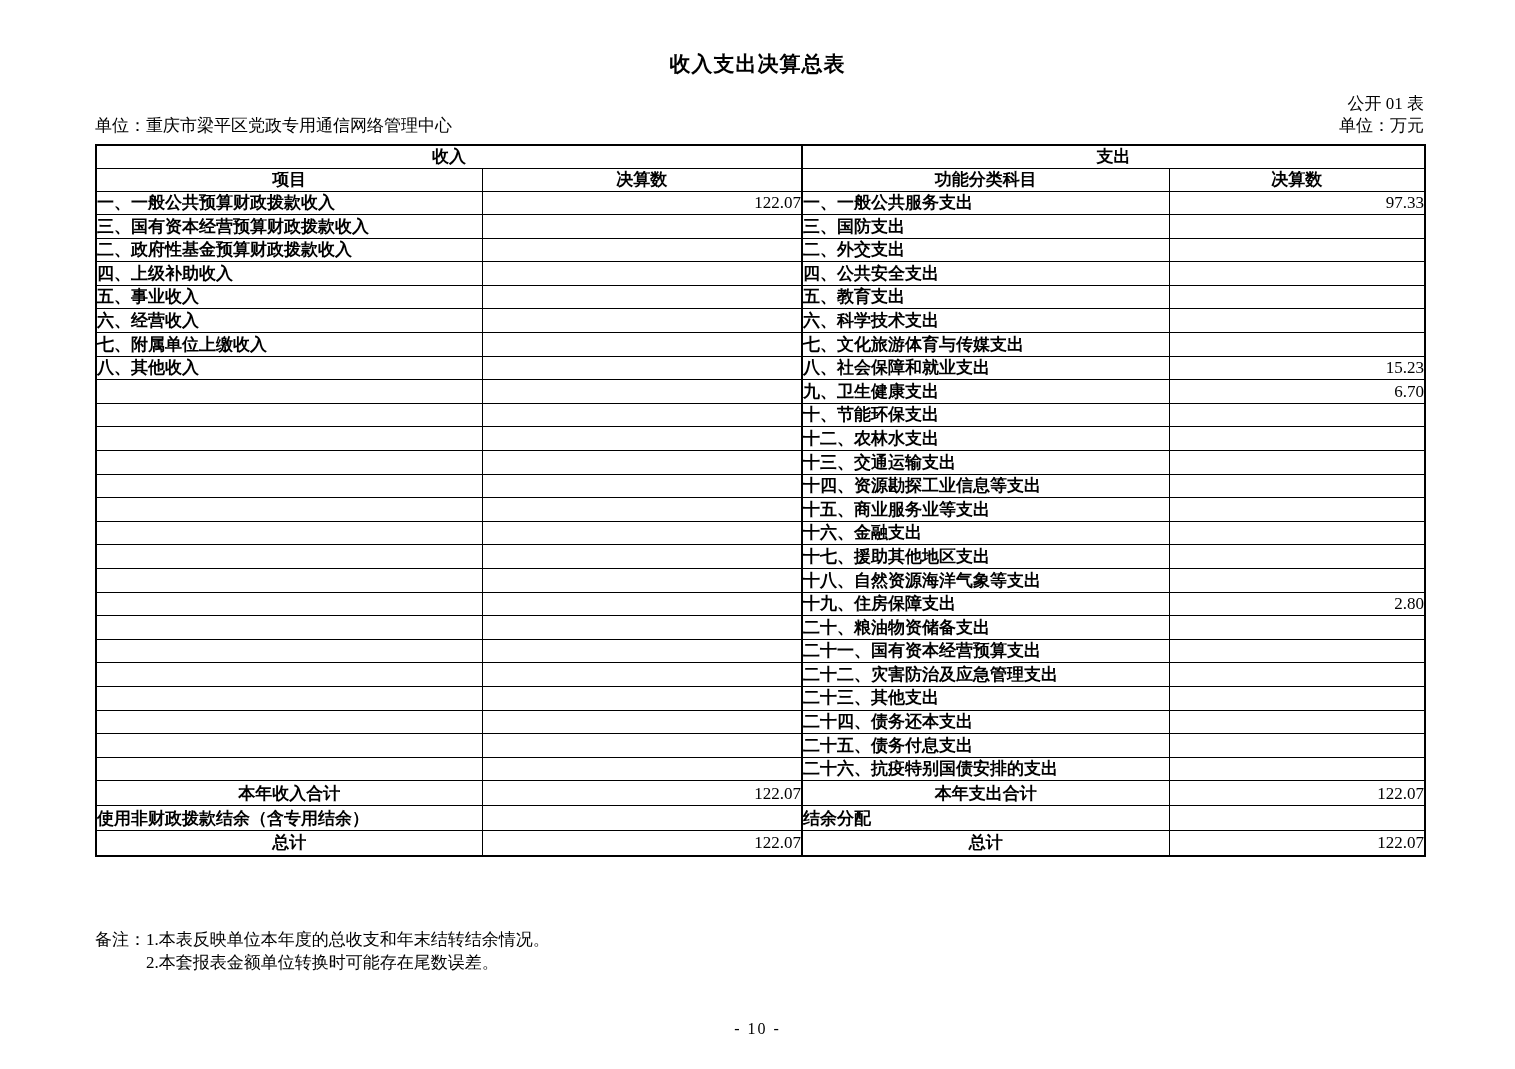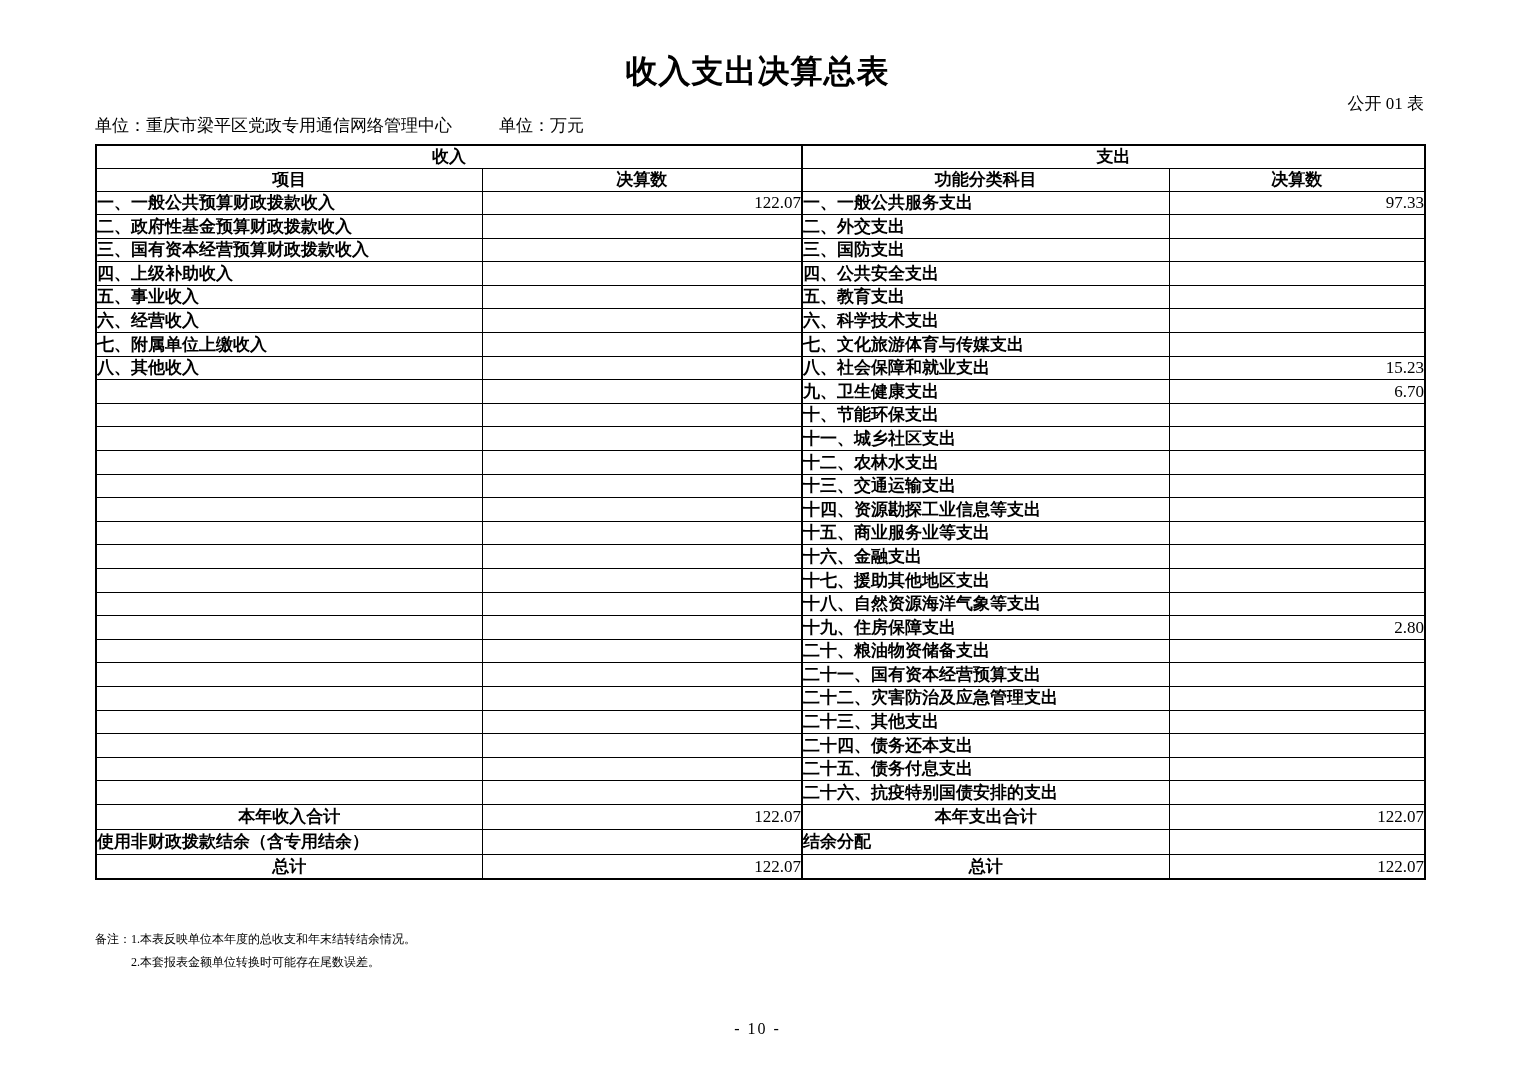--- a/index.html
+++ b/index.html
@@ -9,34 +9,35 @@
     height: 1069px;
     background: #ffffff;
     color: #000000;
     font-family: "Liberation Serif", serif;
     overflow: hidden;
   }
   .doc-title {
     position: absolute;
     top: 50px; left: 0; width: 100%;
     text-align: center;
-    font-size: 32px;
+    font-size: 21px;
     font-weight: 700;
     letter-spacing: 1px;
   }
   .table-code {
     position: absolute;
     top: 92px; right: 91px;
     font-size: 17px;
     margin-left: 8px;
   }
   .unit-row {
     position: absolute;
     top: 114px; left: 95px; right: 91px;
     display: flex;
+    justify-content: space-between;
     font-size: 17px;
     gap: 47px;
   }
   table.summary {
     position: absolute;
     top: 144px; left: 95px;
     width: 1329px;
     border-collapse: collapse;
     table-layout: fixed;
     border: 2px solid #000;
@@ -53,21 +54,21 @@
   table.summary tbody tr { height: 23.6px; }
   table.summary tbody tr.footer-row { height: 25px; }
   table.summary th { font-weight: 700; text-align: center; }
   td.item { text-align: left; padding-left: 2px; font-weight: 700; }
   td.item.center { text-align: center; padding-left: 0; margin-top: 44px; }
   td.amount { text-align: right; padding-right: 6px; font-weight: 400; }
   .mid-l { border-left-width: 2px !important; }
   .notes {
     position: absolute;
     left: 95px; top: 928px;
-    font-size: 12px;
+    font-size: 17px;
     display: flex;
     align-items: flex-start;
   }
   .notes .note-line { line-height: 23px; }
   .notes .notes-label { line-height: 23px; }
   .page-number {
     position: absolute;
     top: 1020px; left: 0; width: 100%;
     text-align: center;
     font-size: 16px;
@@ -108,29 +109,29 @@
       </tr>
     </thead>
     <tbody>
         <tr>
           <td class="item">一、一般公共预算财政拨款收入</td>
           <td class="amount">122.07</td>
           <td class="item mid-l">一、一般公共服务支出</td>
           <td class="amount">97.33</td>
         </tr>
         <tr>
+          <td class="item">三、国有资本经营预算财政拨款收入</td>
+          <td class="amount"></td>
+          <td class="item mid-l">三、国防支出</td>
+          <td class="amount"></td>
+        </tr>
+        <tr>
           <td class="item">二、政府性基金预算财政拨款收入</td>
           <td class="amount"></td>
           <td class="item mid-l">二、外交支出</td>
-          <td class="amount"></td>
-        </tr>
-        <tr>
-          <td class="item">三、国有资本经营预算财政拨款收入</td>
-          <td class="amount"></td>
-          <td class="item mid-l">三、国防支出</td>
           <td class="amount"></td>
         </tr>
         <tr>
           <td class="item">四、上级补助收入</td>
           <td class="amount"></td>
           <td class="item mid-l">四、公共安全支出</td>
           <td class="amount"></td>
         </tr>
         <tr>
           <td class="item">五、事业收入</td>
@@ -159,26 +160,20 @@
         <tr>
           <td class="item"></td>
           <td class="amount"></td>
           <td class="item mid-l">九、卫生健康支出</td>
           <td class="amount">6.70</td>
         </tr>
         <tr>
           <td class="item"></td>
           <td class="amount"></td>
           <td class="item mid-l">十、节能环保支出</td>
-          <td class="amount"></td>
-        </tr>
-        <tr>
-          <td class="item"></td>
-          <td class="amount"></td>
-          <td class="item mid-l">十一、城乡社区支出</td>
           <td class="amount"></td>
         </tr>
         <tr>
           <td class="item"></td>
           <td class="amount"></td>
           <td class="item mid-l">十二、农林水支出</td>
           <td class="amount"></td>
         </tr>
         <tr>
           <td class="item"></td>

